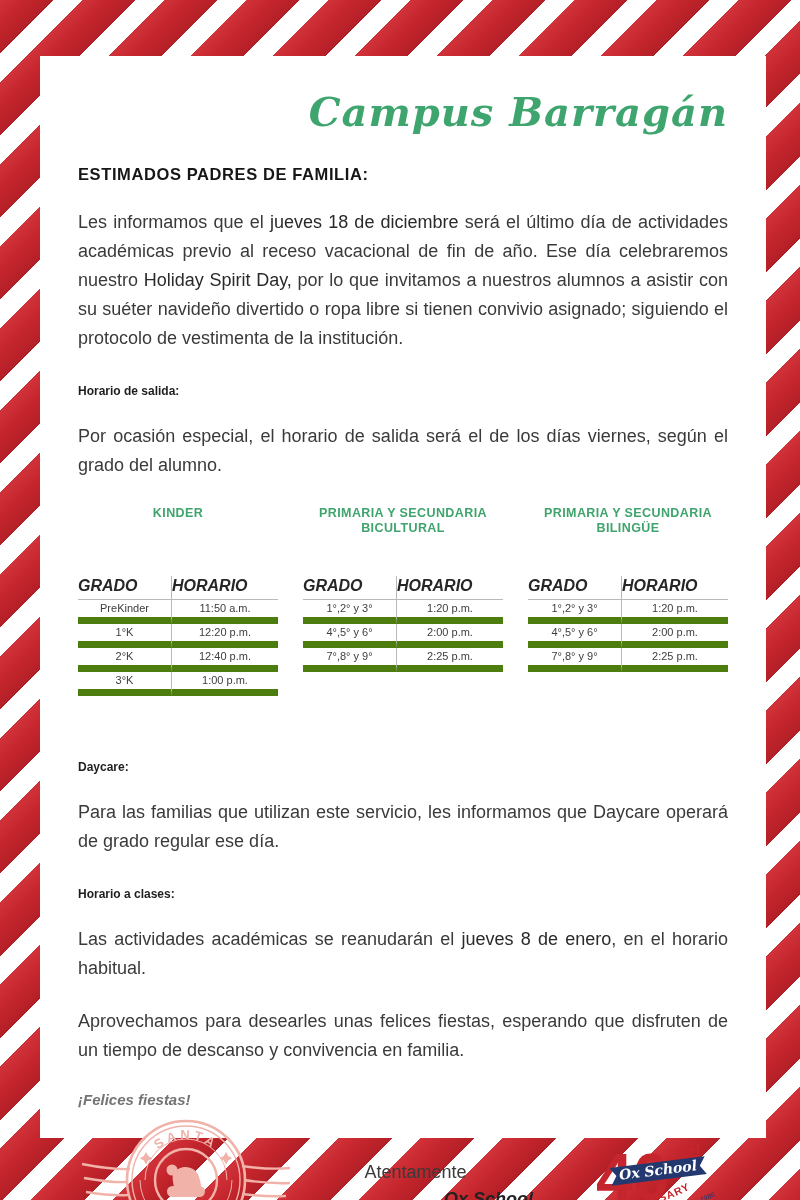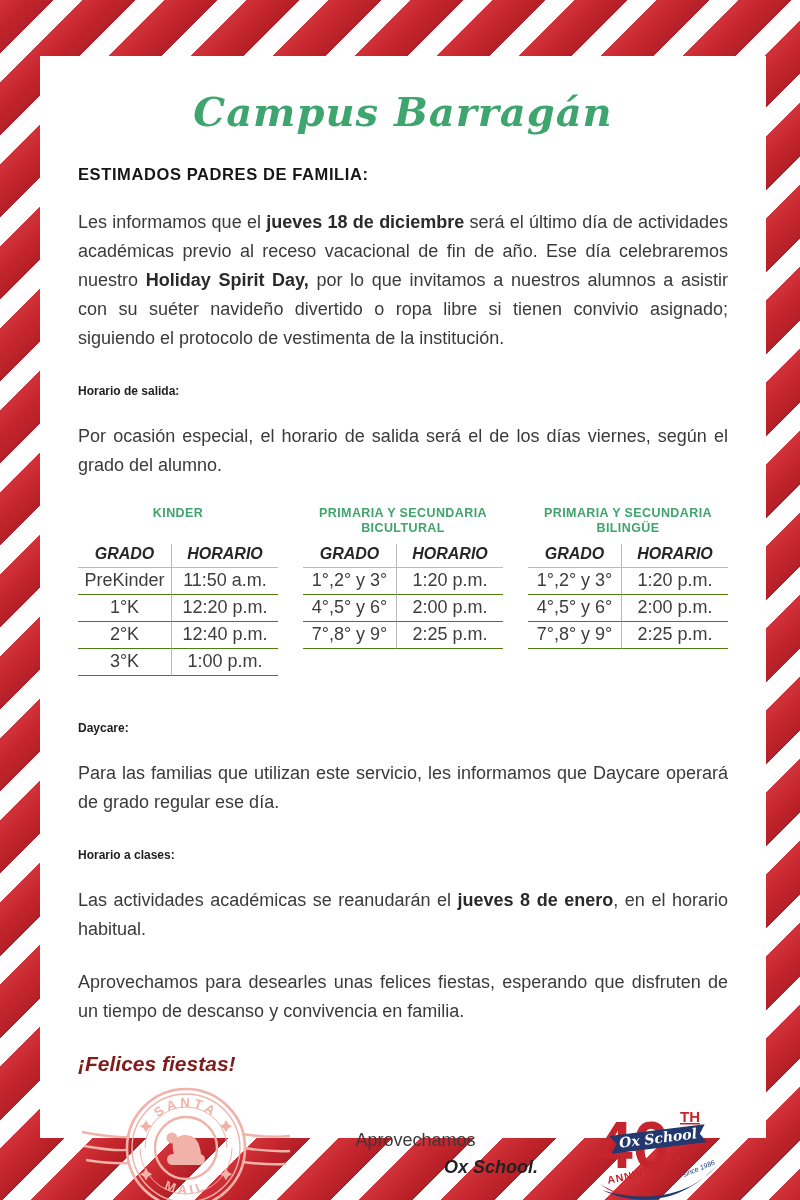--- a/index.html
+++ b/index.html
@@ -11,57 +11,57 @@
       #d1333a 0px, #c4252c 20px, #b31f27 38px,
       rgba(0,0,0,0) 38px, rgba(0,0,0,0) 58px);
     font-family:"Liberation Sans", sans-serif;
     overflow:hidden;
   }
   .panel {
     position:absolute; top:56px; left:40px; right:34px; bottom:62px;
     background:#ffffff; padding:0 38px;
   }
   .title {
-    margin-top:32px; text-align:center;
+    margin-top:32px; text-align:right;
     font-family:"DejaVu Serif", serif; font-weight:bold; font-style:italic;
     font-size:40px; color:#3fa56e; letter-spacing:1px;
   }
   .salutation {
     margin-top:30px; text-align:left; font-weight:bold;
     font-size:16.5px; color:#161616; letter-spacing:0.6px;
   }
   .para {
     margin-top:24px; font-size:18px; line-height:29px; color:#3a3a3a;
     text-align:justify;
   }
-  .para .b, .b { font-weight:bold; color:#2a2a2a; }
+  .para .b, .b { font-weight:normal; color:#2a2a2a; }
   .sec-heading {
     margin-top:24px; font-size:12px; line-height:29px;
     font-weight:bold; color:#1e1e1e;
   }
   .sec-heading + .para { margin-top:16px; }
   .tables-row { display:flex; gap:25px; margin-top:26px; }
   .dtable { width:200px; }
   .t-title {
     height:34px; display:flex; flex-direction:column; 
     text-align:center; color:#3fa46d; font-weight:bold; font-size:12.5px;
     line-height:15px; letter-spacing:0.4px; margin-bottom:4px;
   }
   .t-head, .t-row { display:grid; grid-template-columns:94px 1fr; }
   .t-head > div {
-    text-align:center; font-weight:bold; font-style:italic; font-size:16px;
-    color:#262626; padding:1px 0 4px; border-bottom:1px solid #b9b9b9;
+    text-align:left; font-weight:bold; font-style:italic; font-size:16px;
+    color:#262626; padding:1px 0 4px; border-bottom:1px solid #b9b9b9;margin-top:32px;
   }
   .t-row > div {
-    text-align:center; font-size:18px; color:#3d3d3d;
-    padding:2px 0 3px; border-bottom:1px solid #4d7c0f;
+    text-align:center; font-size:11px; color:#3d3d3d;
+    padding:2px 0 3px; border-bottom:7px solid #4d7c0f;
   }
   .t-head > div:first-child, .t-row > div:first-child { border-right:1px solid #b9b9b9; }
   .farewell {
-    margin-top:26px; font-size:21px; font-weight:bold; font-style:italic; color:#7f1d1d;
+    margin-top:26px; font-size:15px; font-weight:bold; font-style:italic; color:#737373;
   }
   .footer {
     margin-top:8px; display:grid; grid-template-columns:215px 1fr 190px;
     align-items:center;
   }
   .sig { text-align:center; font-size:18px; color:#3a3a3a; line-height:27px; }
   .sig .sig2 { font-weight:bold; font-style:italic; color:#222;text-align:right; }
   .logo-wrap { display:flex; justify-content:flex-end; }
 </style>
 </head>
@@ -148,21 +148,21 @@
         <div>2:00 p.m.</div>
       </div>
       <div class="t-row">
         <div>7°,8° y 9°</div>
         <div>2:25 p.m.</div>
       </div>
     </div>
 
   </div>
 
-  <div class="sec-heading" style="margin-top:38px;">Daycare:</div>
+  <div class="sec-heading" style="margin-top:57px;">Daycare:</div>
   <div class="para">Para las familias que utilizan este servicio, les informamos que Daycare operará de grado regular ese día.</div>
 
   <div class="sec-heading">Horario a clases:</div>
   <div class="para"><span>Las actividades académicas se reanudarán el </span><span class="b">jueves 8 de enero</span><span>, en el horario habitual.</span></div>
 
   <div class="para">Aprovechamos para desearles unas felices fiestas, esperando que disfruten de un tiempo de descanso y convivencia en familia.</div>
 
   <div class="farewell">¡Felices fiestas!</div>
 
   <div class="footer">
@@ -199,21 +199,21 @@
 
         <g fill="#f0b2a9" stroke="none">
           <circle cx="-14" cy="-10" r="5.5"></circle>
           <path d="M -13,-6 C -6,-17 10,-14 13,-3 C 14,0 15,4 15,7 L -12,7 C -13,2 -14,-2 -13,-6 Z"></path>
           <rect x="-19" y="6" width="38" height="11" rx="5.5"></rect>
         </g>
       </g>
     </svg>
 
     <div class="sig">
-      <div>Aprovechamos</div>
+      <div>Atentamente</div>
       <div class="sig2">Ox School.</div>
     </div>
 
     <div class="logo-wrap">
       <svg width="140" height="125" viewBox="0 0 140 125">
 
         <path d="M 12,92 C 32,104 52,107 68,104 C 46,109 24,102 12,92 Z" fill="#c5262d"></path>
         <path d="M 14,98 C 52,116 96,110 130,72 C 104,104 58,112 14,98 Z" fill="#22386f"></path>
 
         <text x="8" y="76" font-size="66" font-weight="bold" fill="#c5262d" font-family="Liberation Sans, sans-serif">40</text>

